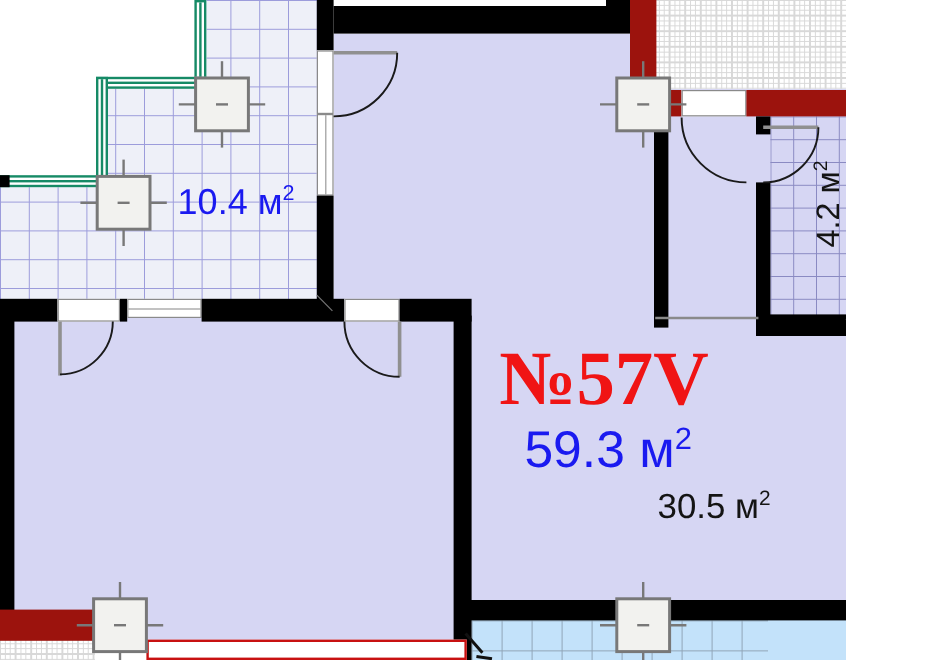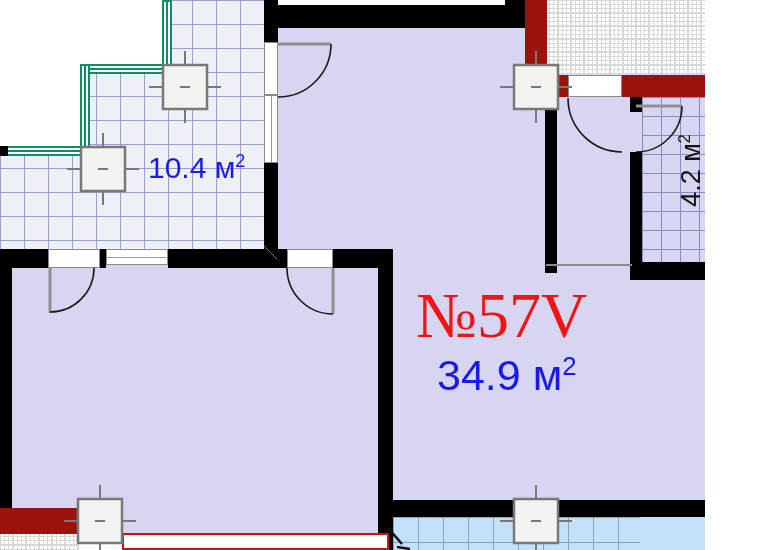--- a/index.html
+++ b/index.html
@@ -163,23 +163,26 @@
       <line x1="500" y1="521" x2="572" y2="521" stroke-width="2"></line>
       <line x1="536" y1="485" x2="536" y2="550" stroke-width="2"></line>
       <rect x="514" y="499" width="44" height="44" fill="#f2f2ef" stroke-width="2.5"></rect>
       <line x1="531" y1="521" x2="541" y2="521" stroke-width="2"></line>
     </g>
   </svg>
 
   <div class="t blueTxt" style="left:148px;top:152px;font-size:30px;">
     <span>10.4 м</span><sup>2</sup>
   </div>
-  <div class="t numTxt" style="left:416px;top:284px;">№57V</div>
+  <div class="t numTxt" style="left:416px;top:284px;font-weight:bold;">№57V</div>
   <div class="t blueTxt" style="left:437px;top:354px;font-size:43px;">
-    <span>34.9 м</span><sup>2</sup>
+    <span>59.3 м</span><sup>2</sup>
+  </div>
+  <div class="t blackTxt" style="left:548px;top:407px;font-size:29px;">
+    <span>30.5 м</span><sup>2</sup>
   </div>
   <div class="abs" style="left:632px;top:108px;width:116px;height:124px;display:flex;align-items:center;justify-content:center;">
     <div class="blackTxt" style="transform:rotate(-90deg);white-space:nowrap;font-size:27px;line-height:1;">
       <span>4.2 м</span><sup>2</sup>
     </div>
   </div>
 
 </div>
 
 </body></html>

